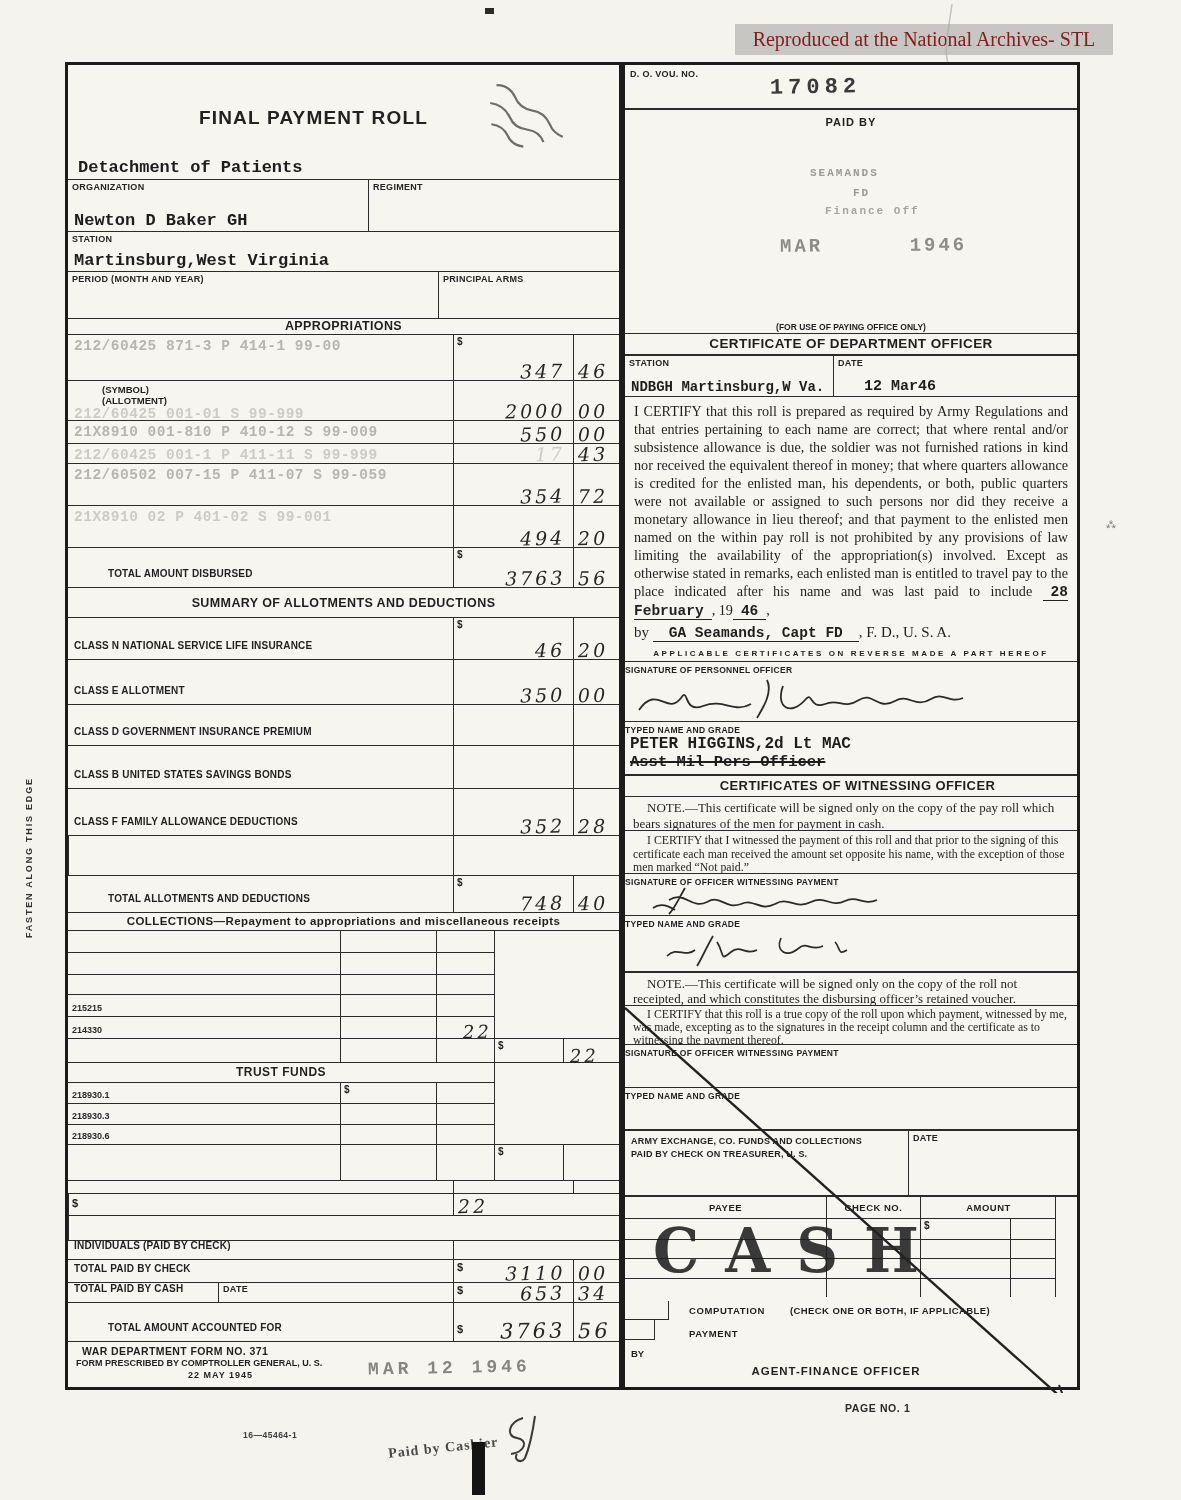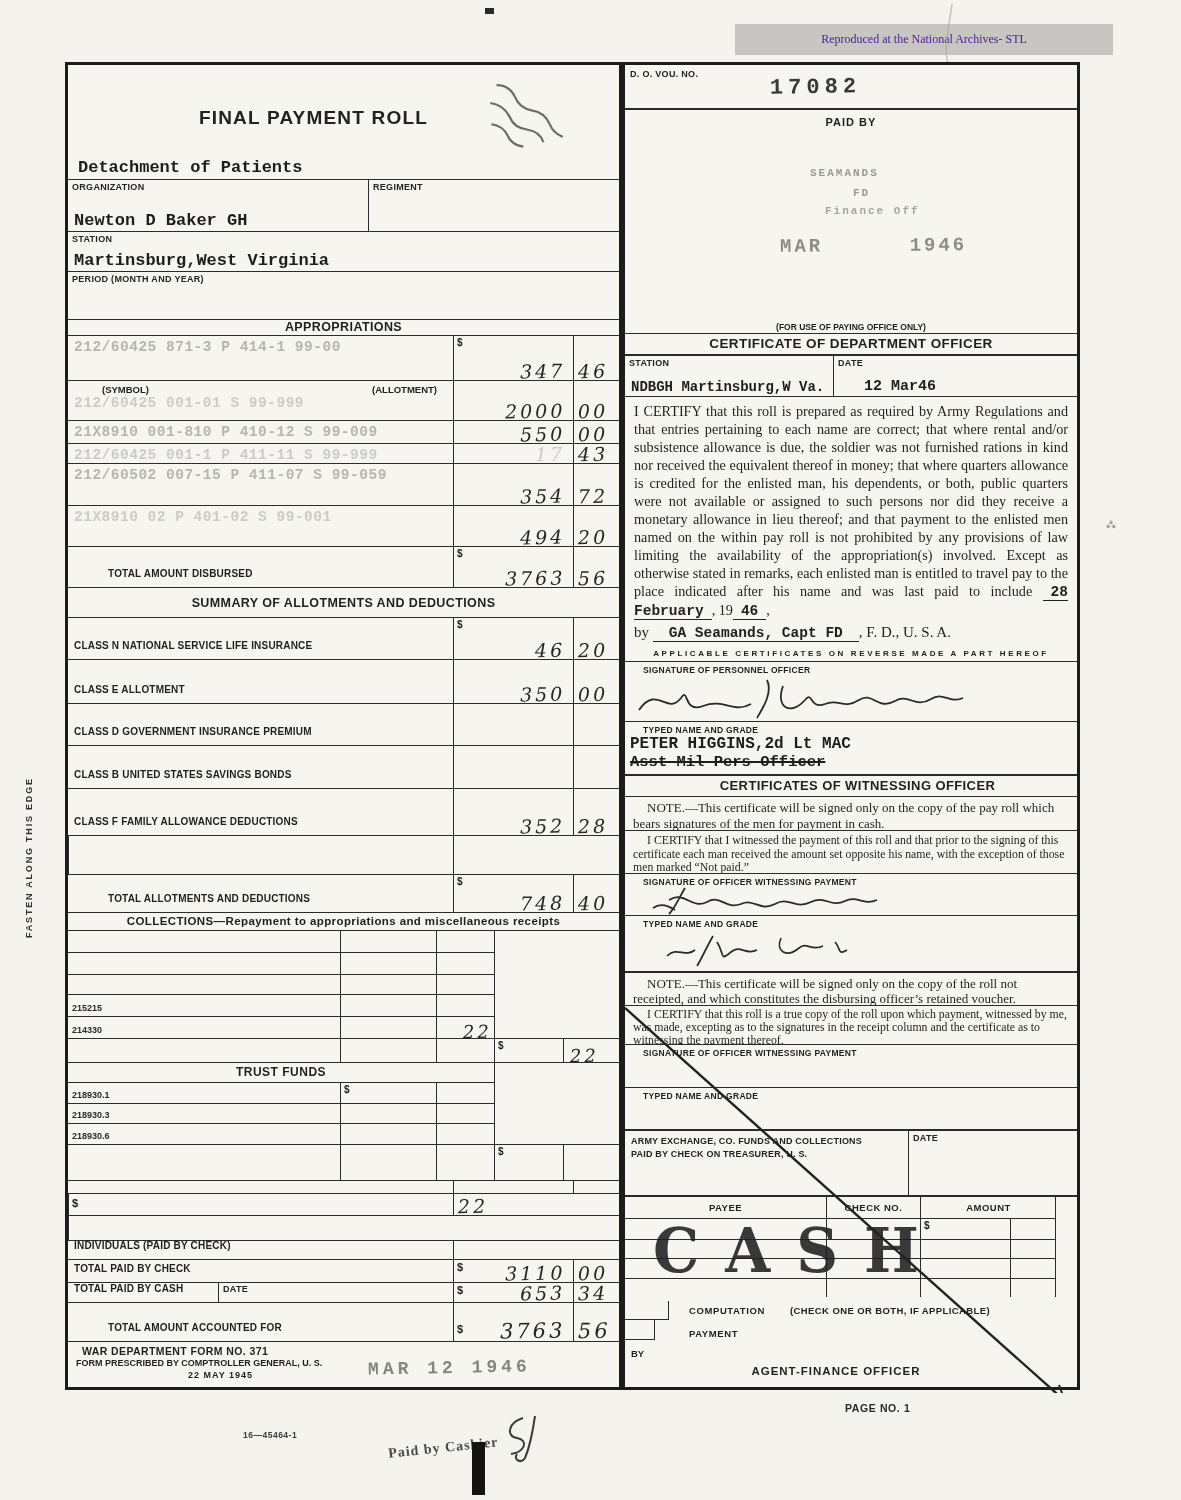--- a/index.html
+++ b/index.html
@@ -11,21 +11,21 @@
   .typed{font-family:"Liberation Mono","DejaVu Sans Mono",monospace;font-weight:bold;color:#1d1d1d;}
   .hw{font-family:"DejaVu Serif",serif;font-style:italic;font-size:19px;letter-spacing:3px;color:#262626;transform:rotate(-1deg);}
   .shdr{text-align:center;font-weight:bold;font-size:12.5px;letter-spacing:.4px;}
   .serif{font-family:"Liberation Serif","DejaVu Serif",serif;}
   .faint{color:#8f8e88;opacity:.62;filter:blur(.35px);}
   .vfaint{color:#a3a29a;opacity:.5;filter:blur(.5px);}
   .bb{border-bottom:1.6px solid #2b2b2b;}
   .dsign{position:absolute;top:1px;left:3px;font-size:10px;font-weight:bold;}
   
   .banner{position:absolute;left:735px;top:24px;width:378px;height:31px;background:#c7c6c2;display:flex;align-items:center;justify-content:center;}
-  .banner span{font-family:"Liberation Serif",serif;font-size:12px;color:#4c1d95;}
+  .banner span{font-family:"Liberation Serif",serif;font-size:20px;color:#7f1d1d;}
   .fasten{position:absolute;left:24px;top:938px;transform:rotate(-90deg);transform-origin:0 0;font-size:9px;font-weight:bold;letter-spacing:1.8px;color:#333;white-space:nowrap;}
   .top-mark{position:absolute;left:485px;top:8px;width:9px;height:6px;background:#2a2a2a;}
   .edge-mark{position:absolute;left:1106px;top:517px;width:8px;height:8px;color:#777;font-size:9px;}
   .print-code{position:absolute;left:243px;top:1430px;font-size:8.5px;letter-spacing:.5px;color:#3c3c3c;font-weight:bold;}
   .paid-cashier{position:absolute;left:388px;top:1440px;transform:rotate(-6deg);font-family:"Liberation Serif",serif;font-size:14px;font-weight:bold;letter-spacing:1px;color:#4a4a4a;}
   .cashier-scribble{position:absolute;left:495px;top:1408px;}
   .black-bar{position:absolute;left:472px;top:1442px;width:13px;height:53px;background:#141414;}
   .page-no{position:absolute;left:845px;top:1402px;font-size:10.5px;font-weight:bold;letter-spacing:.6px;color:#2a2a2a;}
   .crease{position:absolute;left:0;top:0;pointer-events:none;}
   
@@ -49,21 +49,21 @@
   .ar1{height:46px}.ar2{height:40px}.ar3{height:23px}.ar4{height:20px}.ar5{height:42px}.ar6{height:42px}.artot{height:41px}
   .sr1{height:42px}.sr2{height:45px}.sr3{height:42px}.sr4{height:43px}.sr5{height:47px}.sr6{height:40px}.srtot{height:38px}
   .gap-row{height:13px}
   .tr-col{height:22px}.tr-ae{height:25px}.tr-ind{height:19px}.tr-chk{height:23px}.tr-cash{height:20px}.tr-acc{height:40px}
   .sym{font-size:14.5px;letter-spacing:.5px;white-space:nowrap;}
   .desc{position:relative;padding:3px 2px 0 6px;overflow:hidden;}
   .amt{position:absolute;bottom:-2px;right:8px;}
   .amtc{position:absolute;bottom:-2px;left:4px;}
   .rowlab{position:absolute;left:6px;bottom:8px;font-size:10px;font-weight:bold;letter-spacing:.2px;white-space:nowrap;}
   .rowlab-ind{left:40px;}
-  .symlabels{display:flex;justify-content:space-between;padding:0 14px 0 28px;font-size:9.5px;font-weight:bold;}
+  .symlabels{display:flex;justify-content:space-between;padding:0 14px 0 28px;font-size:9.5px;font-weight:bold;flex-direction:column;}
   
   .coll-trust{height:250px;display:flex;border-bottom:1.6px solid #2b2b2b;}
   .ct-left{width:426px;display:flex;flex-direction:column;}
   .ct-right{width:130px;border-left:1.6px solid #2b2b2b;display:flex;flex-direction:column;}
   .crow{display:grid;grid-template-columns:272px 96px 58px;position:relative;}
   .crow .c2,.crow .c3{border-left:1.4px solid #2b2b2b;position:relative;}
   .code{position:absolute;left:4px;bottom:3px;font-size:9px;font-weight:bold;color:#2a2a2a;}
   .tf-hdr{height:20px;display:flex;align-items:center;justify-content:center;font-weight:bold;font-size:12px;letter-spacing:.5px;}
   .ct-sub{display:grid;grid-template-columns:1fr 56px;position:relative;}
   .ct-sub .cc{border-left:1.4px solid #2b2b2b;position:relative;}
@@ -85,21 +85,21 @@
   .rb-datestamp{position:absolute;left:155px;top:100px;font-size:19px;letter-spacing:3px;opacity:.75;transform:rotate(-.5deg);}
   .rb-payoffice{height:13px;text-align:center;font-size:8.5px;font-weight:bold;line-height:12px;}
   .rb-certhdr{height:22px;display:flex;align-items:center;justify-content:center;font-weight:bold;font-size:13.5px;letter-spacing:.4px;}
   .rb-stationrow{height:42px;display:grid;grid-template-columns:208px 1fr;}
   .rb-stationrow .cellr{border-left:1.6px solid #2b2b2b;}
   .rb-body{height:250px;padding:5px 9px 0 9px;font-size:14.2px;line-height:18px;text-align:justify;overflow:hidden;font-family:"Liberation Serif","DejaVu Serif",serif;}
   .blank{font-family:"Liberation Mono","DejaVu Sans Mono",monospace;font-weight:bold;font-size:14.5px;border-bottom:1.6px solid #222;padding:0 8px;}
   .byline{margin-top:3px;font-size:15px;}
   .rb-applicable{height:16px;text-align:center;font-size:8px;font-weight:bold;letter-spacing:2.6px;line-height:15px;}
   .rb-sigpo{height:60px;position:relative;}
-  .siglabel{position:absolute;left:18px;top:3px;font-size:8.5px;font-weight:bold;letter-spacing:.3px;}
+  .siglabel{position:absolute;left:0;top:3px;font-size:8.5px;font-weight:bold;letter-spacing:.3px;}
   .rb-typedpo{height:54px;position:relative;}
   .tname{position:absolute;left:5px;top:13px;font-size:16px;}
   .ttitle{position:absolute;left:5px;top:31px;font-size:15.5px;text-decoration:line-through;text-decoration-thickness:2px;}
   .rb-withdr{height:22px;display:flex;align-items:center;justify-content:center;font-weight:bold;font-size:13px;letter-spacing:.4px;padding-left:13px;}
   .rb-note1,.rb-note2{height:34px;padding:3px 8px 0 8px;font-size:13px;line-height:15.3px;overflow:hidden;}
   .rb-note1 p,.rb-note2 p,.rb-cert1 p,.rb-cert2 p{margin:0;text-indent:14px;}
   .rb-cert1{height:43px;padding:3px 8px 0 8px;font-size:11.8px;line-height:13.3px;overflow:hidden;}
   .rb-cert2{height:39px;padding:2px 8px 0 8px;font-size:11.8px;line-height:12.6px;overflow:hidden;}
   .rb-sigw1{height:42px;position:relative;}
   .rb-typedw1{height:57px;position:relative;}
@@ -166,20 +166,23 @@
 
     <div class="lb-stationrow bb">
       <div class="flabel">STATION</div>
       <div class="typed val-bottom">Martinsburg,West Virginia</div>
     </div>
 
     <div class="lb-periodrow bb">
       <div class="cellpad">
         <div class="flabel">PERIOD (MONTH AND YEAR)</div>
       </div>
+      <div class="cellr cellpad">
+        <div class="flabel">PRINCIPAL ARMS</div>
+      </div>
     </div>
 
     <div class="shdr approp-hdr bb">APPROPRIATIONS</div>
 
     <div class="arow ar1 bb">
       <div class="desc">
           <div class="typed sym faint">212/60425 871-3 P 414-1 99-00</div>
         </div>
       <div class="ad">
           <span class="dsign">$</span>

